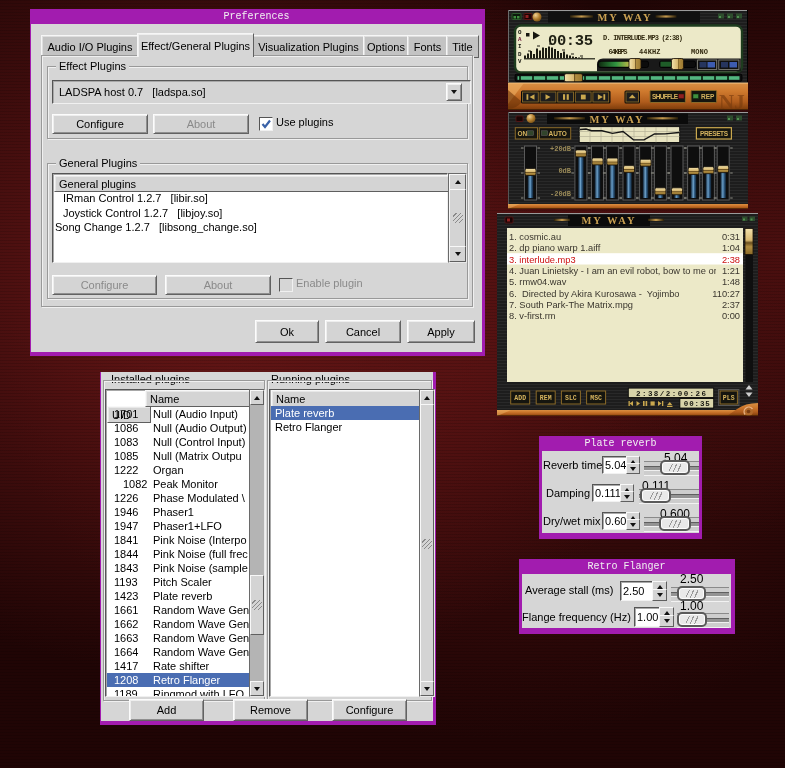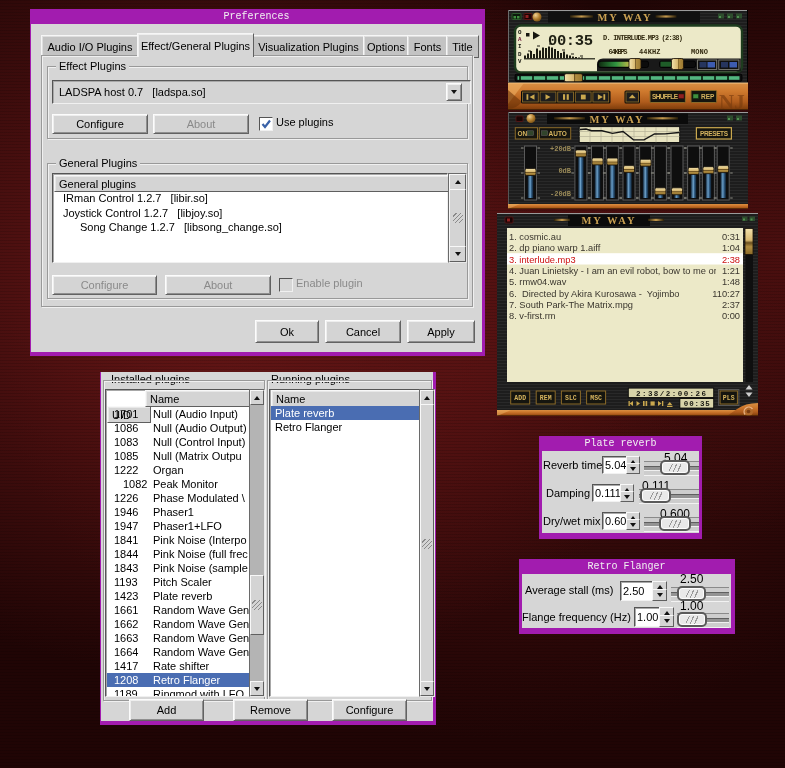--- a/index.html
+++ b/index.html
@@ -81,21 +81,21 @@
         </div>
    <div class="lbl" style="left:228px;top:49px">Use plugins</div>
   </div>
 
   <div class="frame" style="left:16px;top:139px;width:419px;height:134px;z-index:2">
    <div class="flab">General Plugins</div>
    <div class="sunk" style="left:4px;top:9px;width:394px;height:88px">
      <div class="hdrbtn" style="left:1px;top:1px;width:390px;height:15px">General plugins</div>
      <div class="row" style="left:2px;top:17px;width:380px;height:15px;line-height:15px;padding-left:8px">IRman Control 1.2.7&nbsp;&nbsp; [libir.so]</div>
      <div class="row" style="left:2px;top:31.5px;width:380px;height:15px;line-height:15px;padding-left:8px">Joystick Control 1.2.7&nbsp;&nbsp; [libjoy.so]</div>
-     <div class="row" style="left:2px;top:46px;width:380px;height:15px;line-height:15px;padding-left:25px">Song Change 1.2.7&nbsp;&nbsp; [libsong_change.so]</div>
+     <div class="row" style="left:2px;top:46px;width:380px;height:15px;line-height:15px;padding-left:0">Song Change 1.2.7&nbsp;&nbsp; [libsong_change.so]</div>
    </div>
    <div class="sb" style="left:400px;top:9px;width:17px;height:88px">
      <div class="sbb" style="left:0px;top:0px;width:15px;height:14px">
             <span class="tri-u"></span>
           </div>
      <div class="thumb" style="left:0px;top:15px;width:15px;height:56px"></div>
      <div class="sbb" style="left:0px;bottom:0px;width:15px;height:14px">
             <span class="tri-d"></span>
           </div>
    </div>

